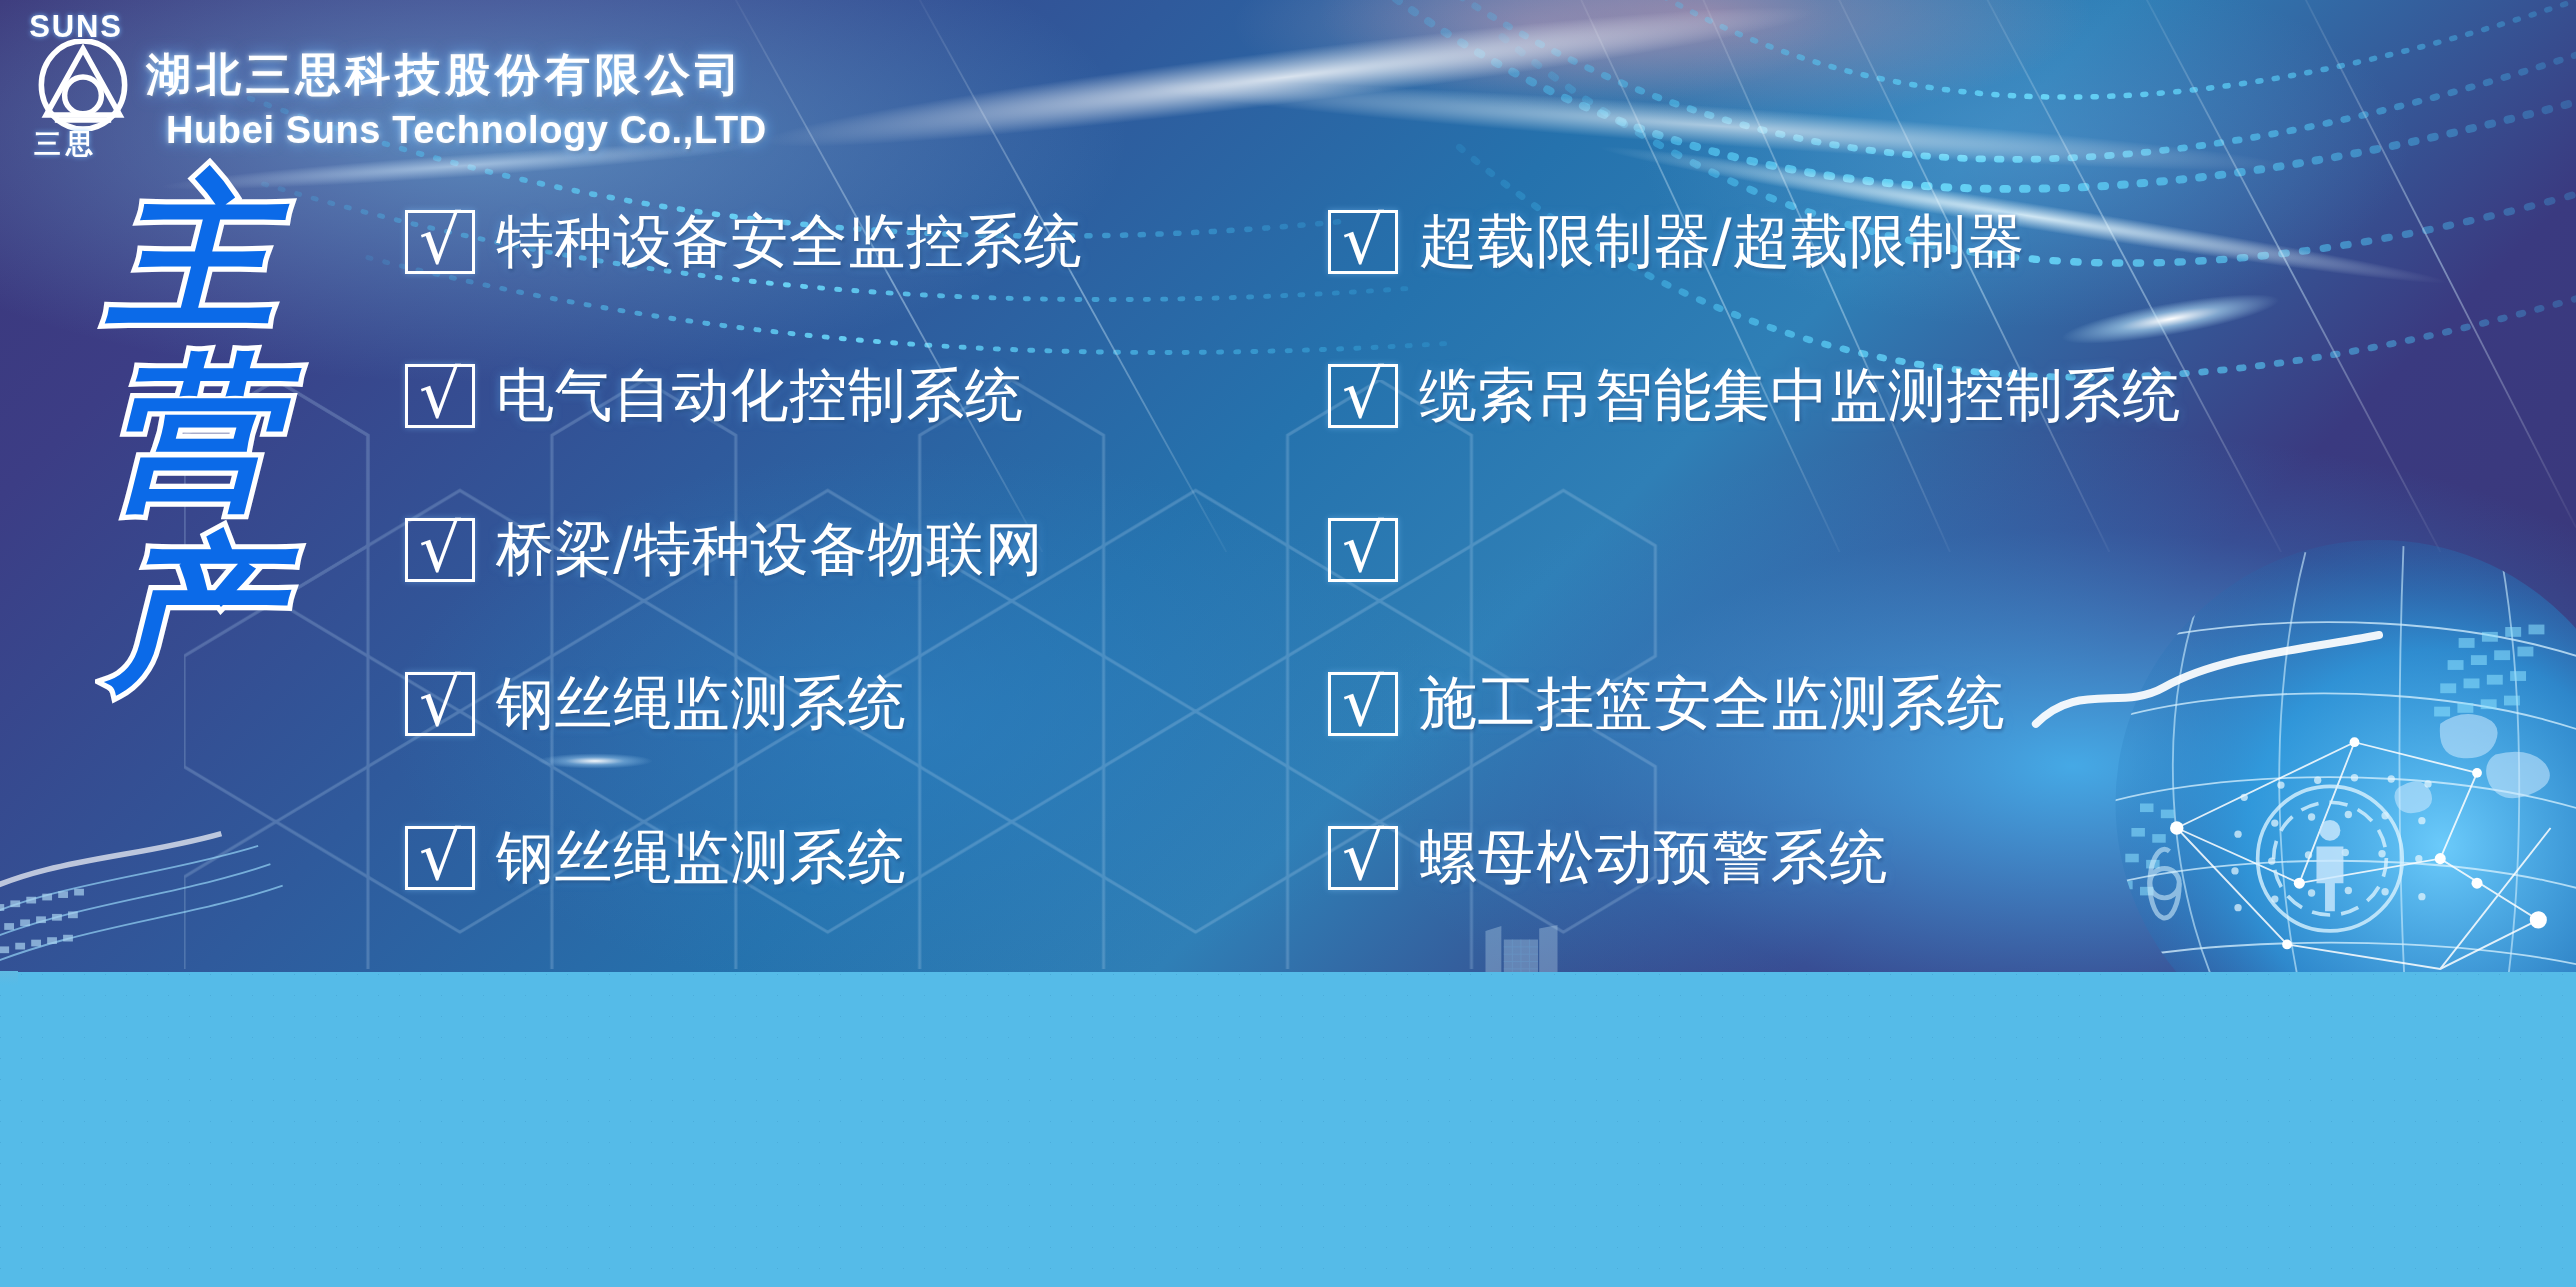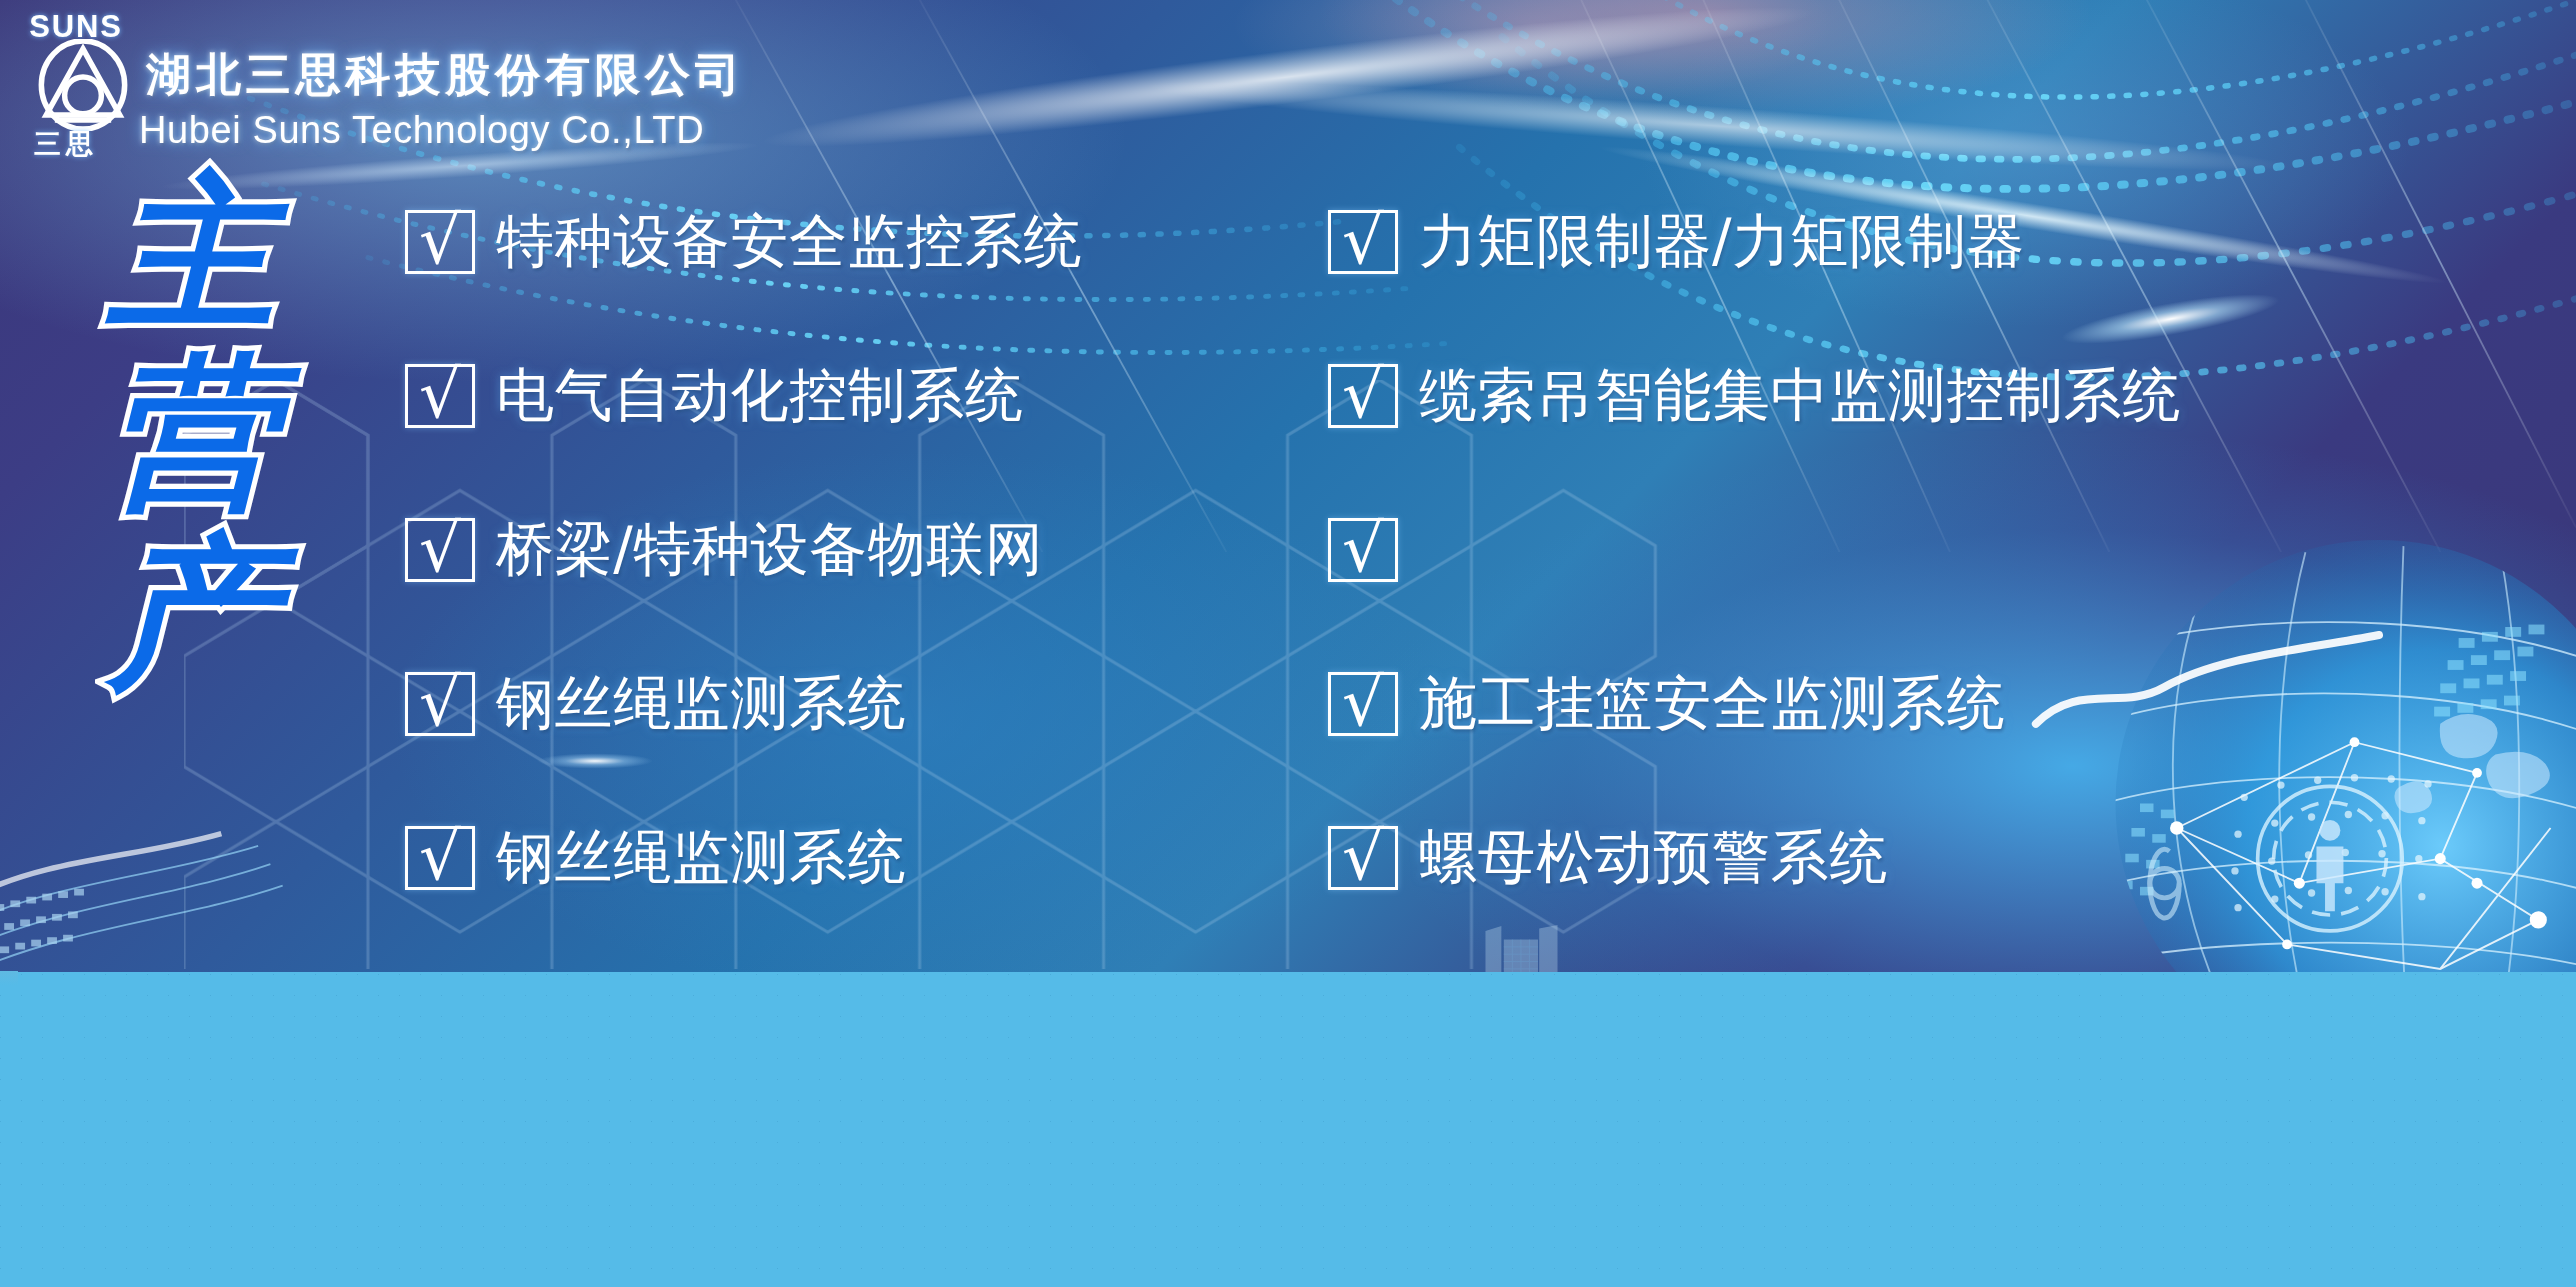--- a/index.html
+++ b/index.html
@@ -92,22 +92,22 @@
   }
 
   
   #company-cn{
     position:absolute; left:146px; top:45px;
     font-size:45px; font-weight:800; color:#ffffff; letter-spacing:4.9px;
     white-space:nowrap;
     text-shadow:0 0 16px rgba(110,185,255,.95), 0 0 5.5px rgba(255,255,255,.8), 1.2px 1.8px 3.1px rgba(12,30,70,.45);
   }
   #company-en{
-    position:absolute; left:139px; top:109px;
-    font-size:38px; font-weight:400; color:#ffffff; letter-spacing:0.6px;
+    position:absolute; left:166px; top:109px;
+    font-size:38px; font-weight:700; color:#ffffff; letter-spacing:0.6px;
     white-space:nowrap;
     text-shadow:0 0 13.5px rgba(110,185,255,.95), 0 0 4.9px rgba(255,255,255,.75), 1.2px 1.8px 3.1px rgba(12,30,70,.45);
   }
 
   
   #headline{
     position:absolute; left:108px; top:173px; width:258px;
     display:flex; flex-direction:column; gap:19.6px;
   }
   #headline .hchar{
@@ -444,21 +444,21 @@
           </div>
         <div class="prod-label">钢丝绳监测系统</div>
       </div>
     </div>
 
     <div class="col" id="col-right">
       <div class="prod-row">
         <div class="chk">
             <span class="tick">√</span>
           </div>
-        <div class="prod-label">力矩限制器/力矩限制器</div>
+        <div class="prod-label">超载限制器/超载限制器</div>
       </div>
       <div class="prod-row">
         <div class="chk">
             <span class="tick">√</span>
           </div>
         <div class="prod-label">缆索吊智能集中监测控制系统</div>
       </div>
       <div class="prod-row">
         <div class="chk">
             <span class="tick">√</span>

